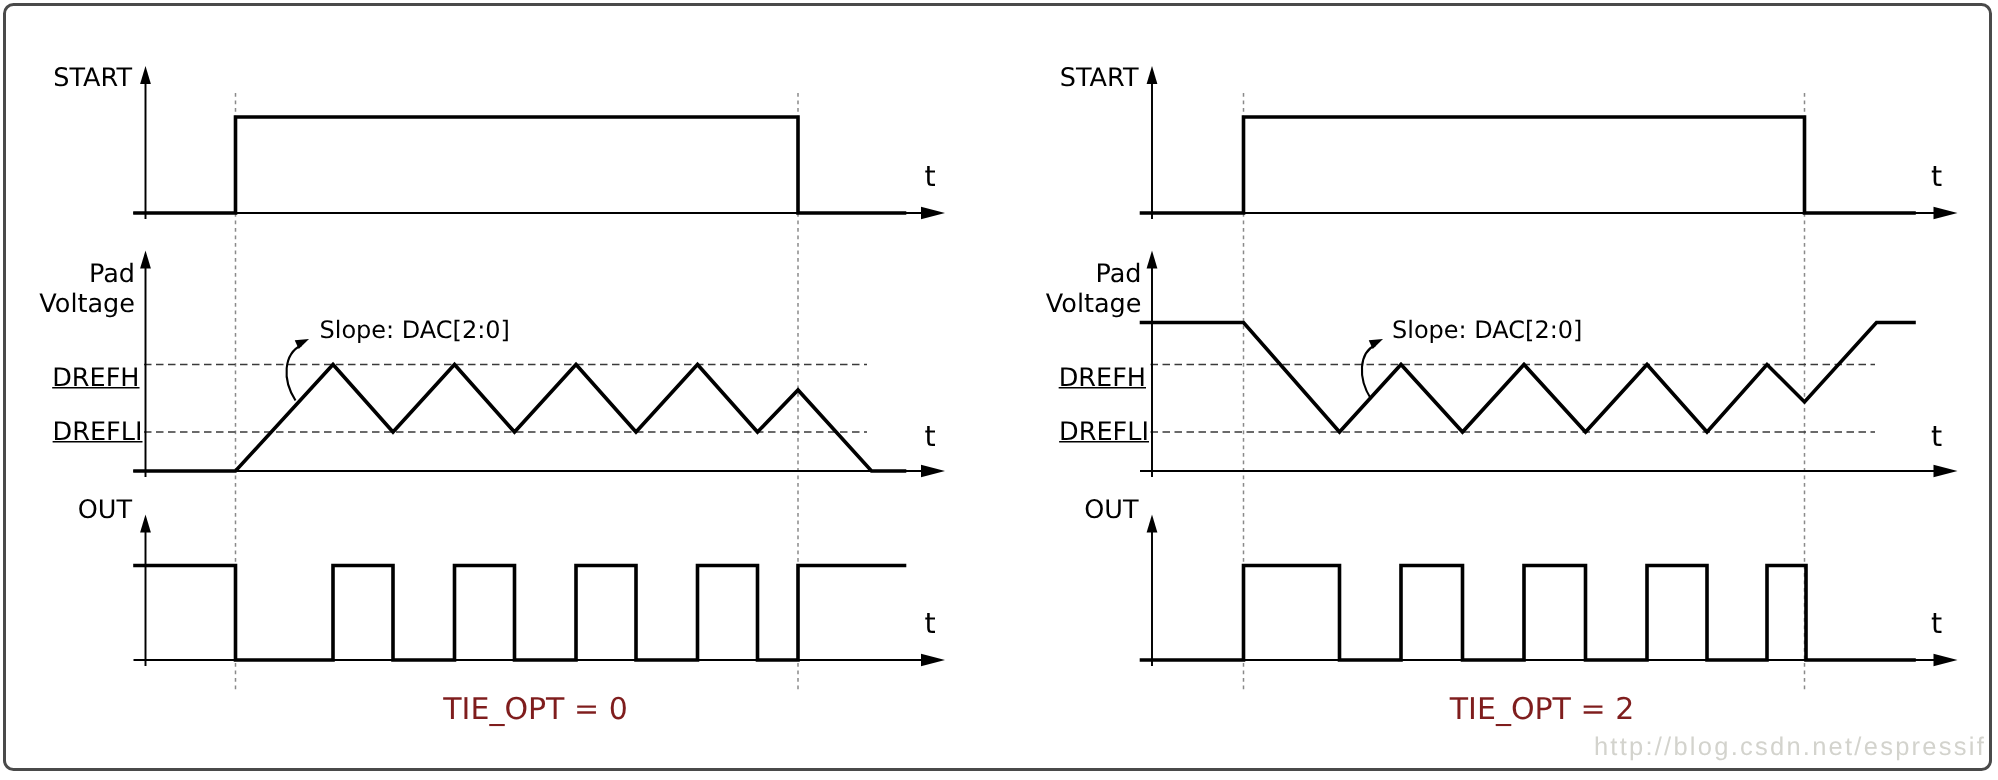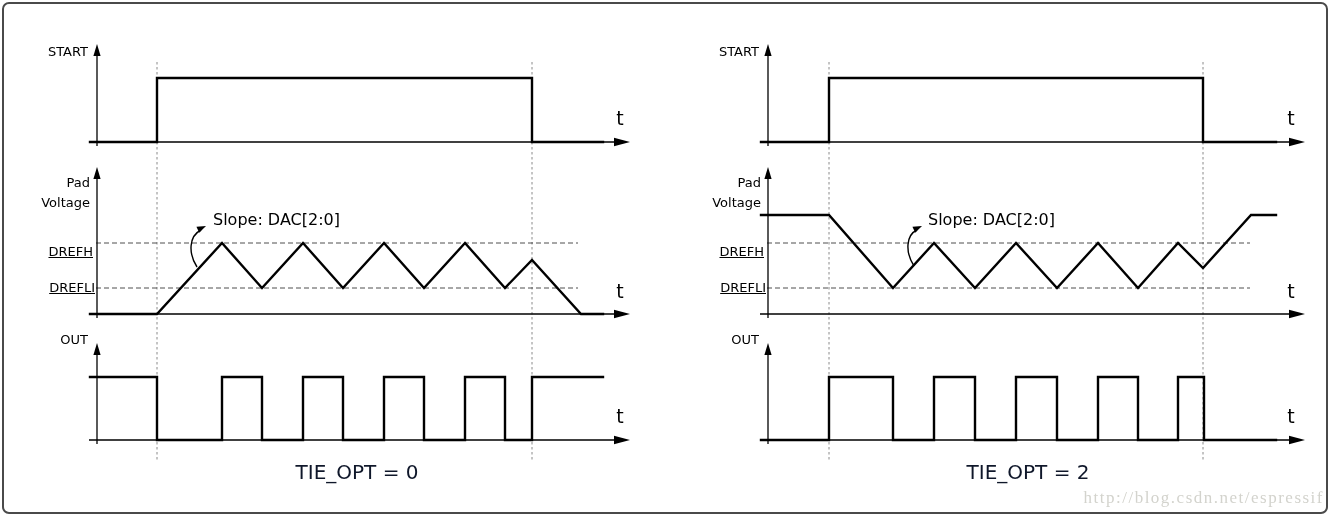--- a/index.html
+++ b/index.html
@@ -15,33 +15,33 @@
   #art{position:absolute;left:0;top:0;width:1332px;height:520px;}
   .axis{stroke:var(--line,#000);stroke-width:1.3;fill:none;}
   .wave{stroke:var(--line,#000);stroke-width:2.4;fill:none;stroke-linejoin:miter;stroke-linecap:square;}
   .vdash{stroke:var(--dash,#8a8a8a);stroke-width:1;stroke-dasharray:2.5 2.5;fill:none;}
   .hdash{stroke:#3a3a3a;stroke-width:0.9;stroke-dasharray:5 3;fill:none;}
   .ah{fill:var(--line,#000);stroke:none;}
   .slope-curve{stroke:var(--line,#000);stroke-width:1.4;fill:none;}
   .slope-text{font:16px "DejaVu Sans", sans-serif;fill:var(--line,#000);}
   .panel{position:absolute;top:0;width:661px;height:520px;}
   .p0{left:0;} .p1{left:671px;}
-  .lbl{position:absolute;color:#000;font-size:13px;line-height:20px;white-space:nowrap;}
+  .lbl{position:absolute;color:#000;font-size:17px;line-height:20px;white-space:nowrap;}
   .ra{text-align:right;}
   .lbl-start{left:8px;width:80px;top:42px;}
   .lbl-pad{left:6px;width:84px;top:173px;}
   .lbl-drefh{left:10px;width:83px;top:242px;text-decoration:underline;}
   .lbl-drefl{left:10px;width:85px;top:278px;text-decoration:underline;}
   .lbl-out{left:8px;width:80px;top:330px;}
   .t{left:605px;width:30px;text-align:center;font-size:19px;}
   .t1{top:108px;} .t2{top:281px;} .t3{top:406px;}
   .caption{position:absolute;left:257px;width:200px;top:461px;text-align:center;
-    font-size:20px;line-height:22px;color:#0f172a;white-space:nowrap;}
+    font-size:20px;line-height:22px;color:#7f1d1d;white-space:nowrap;}
   .watermark{position:absolute;left:1012px;top:488px;width:312px;text-align:right;
-    font-family:Liberation Serif, serif;font-size:17px;line-height:20px;
+    font-family:Liberation Sans, sans-serif;font-size:17px;line-height:20px;
     letter-spacing:1.5px;white-space:nowrap;}
 </style>
 </head>
 <body style="--line: #000000; --dash: #8a8a8a; --border: #4a4a4a; background: rgb(255, 255, 255);">
 
 <div class="frame"></div>
 
 <svg id="art" viewBox="0 0 1332 520">
     <line x1="157" y1="62" x2="157" y2="462" class="vdash"></line>
     <line x1="532" y1="62" x2="532" y2="462" class="vdash"></line>

